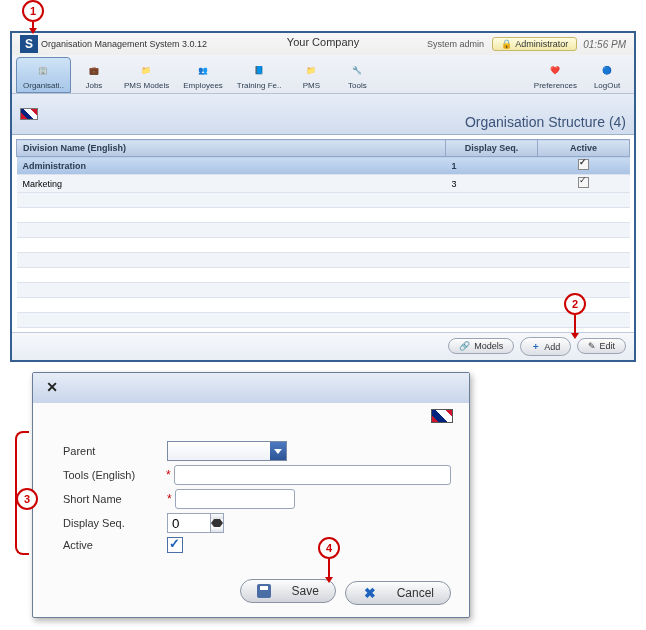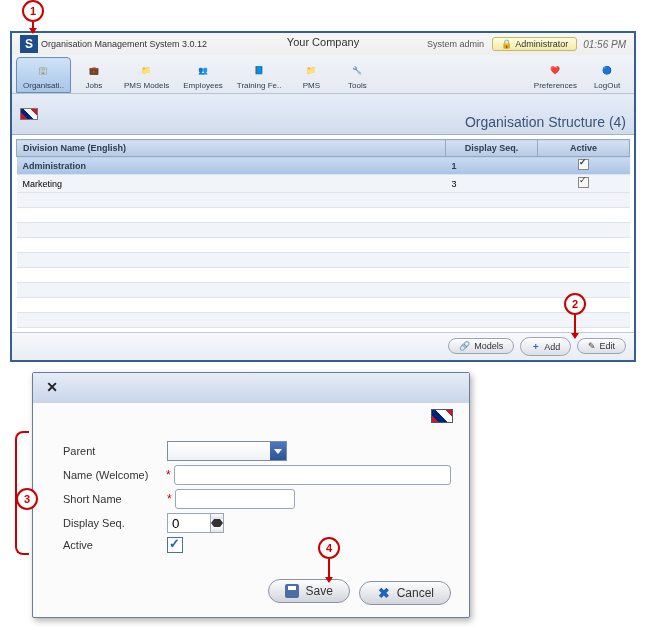--- a/index.html
+++ b/index.html
@@ -61,21 +61,21 @@
   .spinbtns { display: flex; flex-direction: column; border: 1px solid #98a5ba; border-left: none; }
   .spinbtns div { width: 12px; height: 9px; background: linear-gradient(#fdfdfd,#dfe2e7); display: flex; align-items: center; justify-content: center; cursor: pointer; }
   .tri-up { width: 0; height: 0; border-left: 3px solid transparent; border-right: 3px solid transparent; border-bottom: 4px solid #333; }
   .tri-dn { width: 0; height: 0; border-left: 3px solid transparent; border-right: 3px solid transparent; border-top: 4px solid #333; }
   .fcheck { width: 16px; height: 16px; border: 1px solid #4b6ea6; background: #fff; position: relative; }
   .fcheck.on:after { content: "✓"; position: absolute; color: #1d63bd; font-size: 13px; font-weight: bold; top: -2px; left: 1px; }
   
   .bracket { position: absolute; left: -18px; top: 4px; height: 124px; width: 14px; border-left: 2px solid #c00; border-top: 2px solid #c00; border-bottom: 2px solid #c00; border-radius: 8px 0 0 8px; }
   
   .dlg-btns { padding: 8px 18px 12px; text-align: right; }
-  .bigbtn { display: inline-flex; align-items: center; gap: 7px; background: linear-gradient(#fdfdfd,#d2d5db); border: 1px solid #8a93a3; border-radius: 12px; padding: 4px 16px; font-size: 12px; color: #333; cursor: pointer; margin-left: 6px; }
+  .bigbtn { display: inline-flex; align-items: center; gap: 21px; background: linear-gradient(#fdfdfd,#d2d5db); border: 1px solid #8a93a3; border-radius: 12px; padding: 4px 16px; font-size: 12px; color: #333; cursor: pointer; margin-left: 6px; }
   .ico-save { width: 14px; height: 14px; background: #4b6ea6; border-radius: 2px; position: relative; }
   .ico-save:after { content: ""; position: absolute; top: 2px; left: 3px; width: 8px; height: 4px; background: #fff; }
   .ico-cancel { width: 14px; height: 14px; color: #1d63bd; font-weight: bold; font-size: 14px; line-height: 14px; }
 </style>
 </head>
 <body>
 
 <div class="callout" style="left:22px; top:0px;">
   <div class="circ">
       <span>1</span>
@@ -266,21 +266,21 @@
     <span class="dlg-close">✕</span>
   </div>
   <div class="dlg-flag"><span class="flag2"></span></div>
   <div class="form">
     <div class="bracket"></div>
     <div class="frow">
       <span class="flabel">Parent</span>
       <div class="fsel"></div>
     </div>
     <div class="frow">
-      <span class="flabel">Name (Welcome)</span>
+      <span class="flabel">Tools (English)</span>
       <span class="req">*</span>
       <input class="ftxt w280" value="" style="">
     </div>
     <div class="frow">
       <span class="flabel">Short Name</span>
       <span class="req">*</span>
       <input class="ftxt w120" value="" style="">
     </div>
     <div class="frow">
       <span class="flabel">Display Seq.</span>

